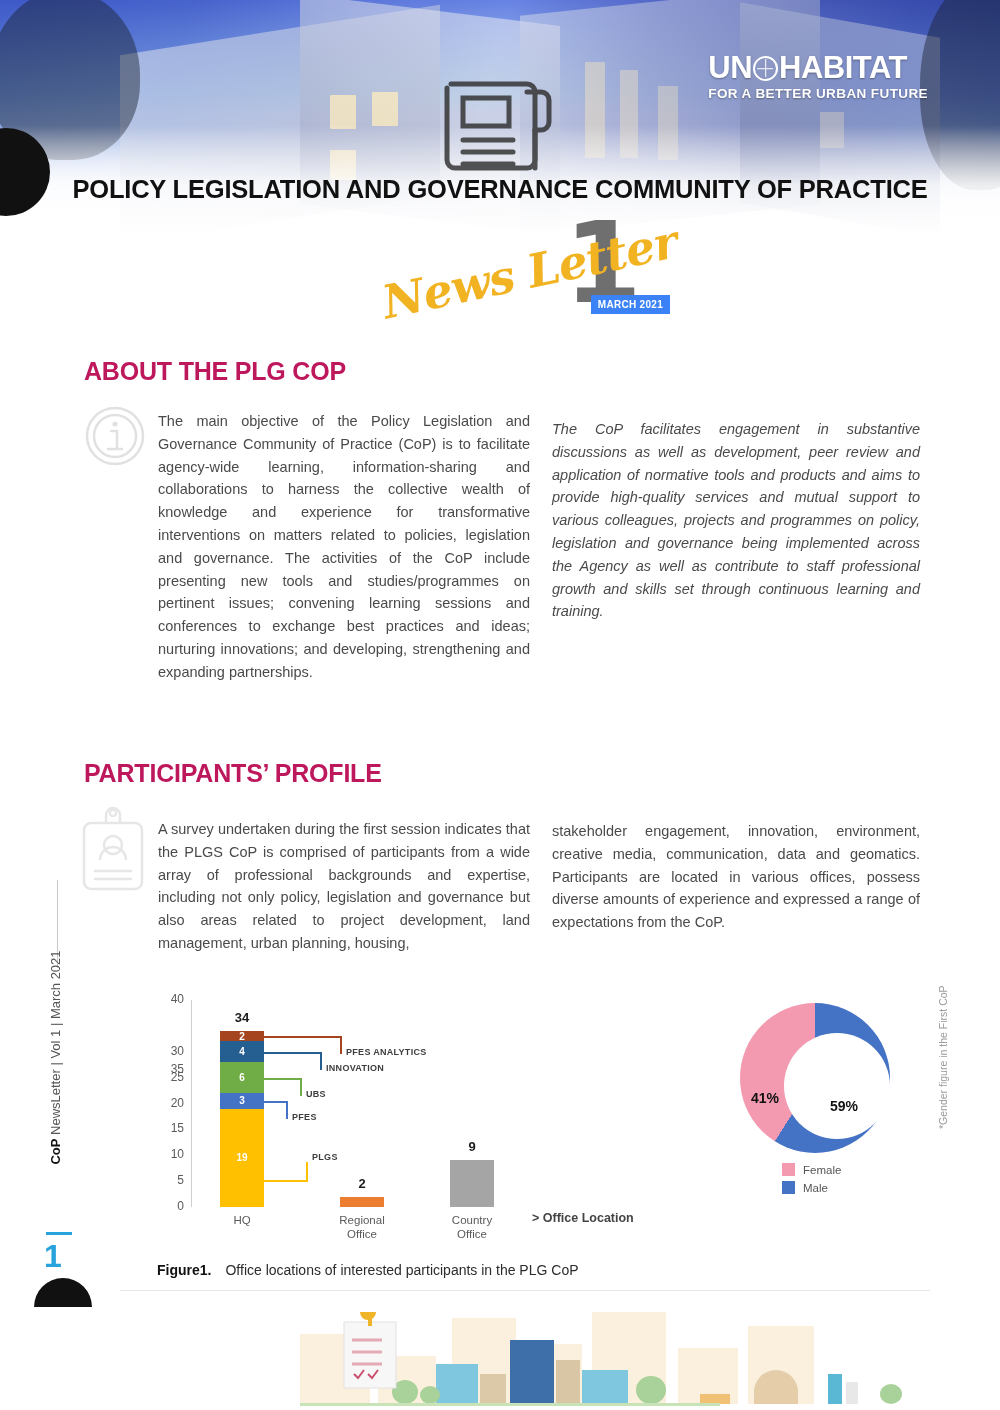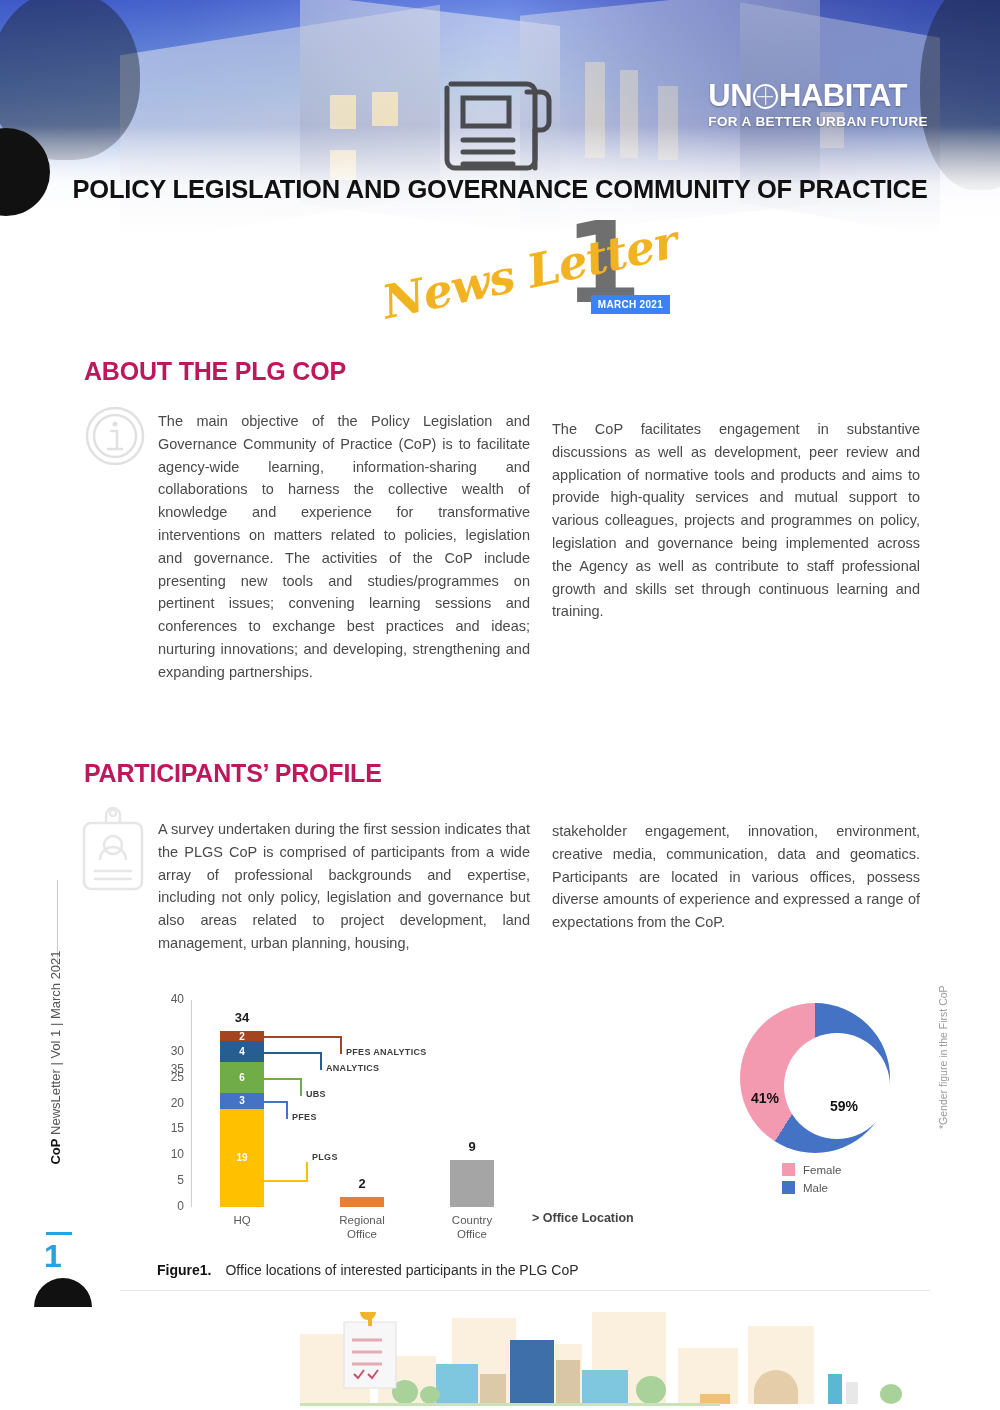--- a/index.html
+++ b/index.html
@@ -48,21 +48,21 @@
     width: 88px; height: 88px; border-radius: 50%; background: #111111;
   }
 
   .unhabitat-logo {
     position: absolute; right: 72px; top: 52px;
     text-align: right; color: #ffffff; line-height: 1;
     text-shadow: 0 1px 2px rgba(0,0,0,.35);
   }
   .unh-main {
     font-size: 31px; font-weight: 700; letter-spacing: -0.5px;
-    display: flex; align-items: center; gap: 0px; margin-top: 28px;
+    display: flex; align-items: center; gap: 0px;
   }
   .unh-globe {
     display: inline-block; width: 25px; height: 25px; border-radius: 50%;
     border: 2.5px solid #ffffff; margin: 0 1px; position: relative; top: 1px;
   }
   .unh-globe::before {
     content: ""; position: absolute; left: 50%; top: 1px; width: 1.6px; height: 18px;
     background: #fff; transform: translateX(-50%);
   }
   .unh-globe::after {
@@ -134,21 +134,21 @@
 
   .sec-icon { position: absolute; opacity: .55; }
   #about-icon { left: 84px; top: 405px; width: 62px; height: 62px; }
   #profile-icon { left: 80px; top: 805px; width: 66px; height: 90px; }
 
   .col {
     position: absolute; font-size: 14.5px; line-height: 22.8px;
     color: #4a4a4a; text-align: justify; text-justify: inter-word;
   }
   #about-col-left  { left: 158px; top: 410px; width: 372px; }
-  #about-col-right { left: 552px; top: 418px; width: 368px; }
+  #about-col-right { left: 552px; top: 418px; width: 368px; font-style: italic; }
   #profile-col-left  { left: 158px; top: 818px; width: 372px; }
   #profile-col-right { left: 552px; top: 820px; width: 368px; }
 
   
   .chart-wrap { position: absolute; left: 150px; top: 995px; width: 520px; height: 245px; }
   .y-axis-line { position: absolute; left: 41px; top: 5px; width: 1px; height: 207px; background: #cfcfcf; }
   .ytick {
     position: absolute; left: 0; width: 34px; text-align: right;
     font-size: 12px; color: #5a5a5a;
   }
@@ -327,21 +327,21 @@
       <div class="xlab" style="left: 237px; top: 213px;">Country<br>Office</div>
       <div>
         <div style="position:absolute;left:72px;top:36.22500000000002px;width:78px;height:2px;background:#a5451f;"></div>
         <div style="position:absolute;left:148px;top:36.22500000000002px;width:2px;height:18px;background:#a5451f;"></div>
       </div>
       <div class="callout" style="left: 154px; top: 47.225px;">PFES ANALYTICS</div>
       <div>
         <div style="position:absolute;left:72px;top:51.75px;width:58px;height:2px;background:#255e91;"></div>
         <div style="position:absolute;left:128px;top:51.75px;width:2px;height:18px;background:#255e91;"></div>
       </div>
-      <div class="callout" style="left: 134px; top: 62.75px;">ANALYTICS</div>
+      <div class="callout" style="left: 134px; top: 62.75px;">INNOVATION</div>
       <div>
         <div style="position:absolute;left:72px;top:77.625px;width:38px;height:2px;background:#70ad47;"></div>
         <div style="position:absolute;left:108px;top:77.625px;width:2px;height:18px;background:#70ad47;"></div>
       </div>
       <div class="callout" style="left: 114px; top: 88.625px;">UBS</div>
       <div>
         <div style="position:absolute;left:72px;top:100.91250000000001px;width:24px;height:2px;background:#4472c4;"></div>
         <div style="position:absolute;left:94px;top:100.91250000000001px;width:2px;height:18px;background:#4472c4;"></div>
       </div>
       <div class="callout" style="left: 100px; top: 111.913px;">PFES</div>

